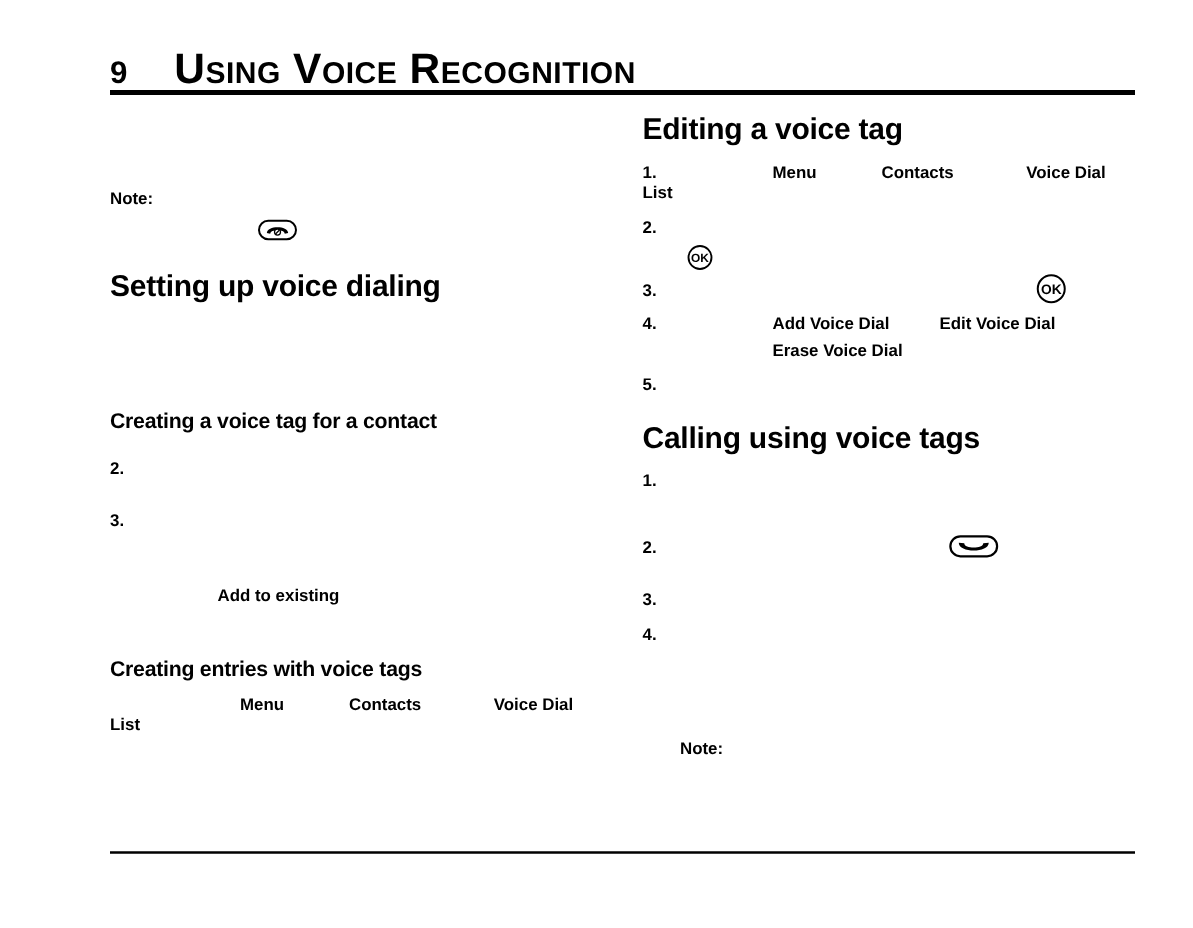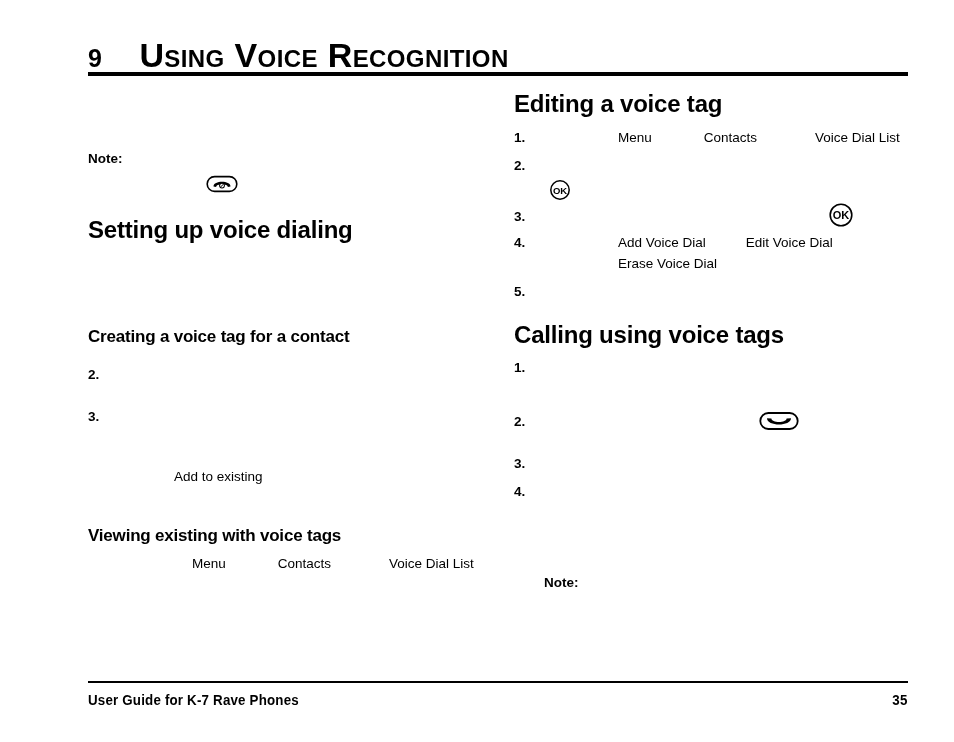--- a/index.html
+++ b/index.html
@@ -86,21 +86,21 @@
     font-size: 13.5px;
     font-weight: bold;
     position: relative;
     line-height: 1.2;
   }
   .step-num {
     display: inline-block;
     width: 72px;
   }
   .term {
-    font-weight: normal;
+    font-weight: bold;
     padding-left: 32px;
   }
   .gap-sm { display: inline-block; width: 20px; }
   .gap-md { display: inline-block; width: 26px; }
   .gap-xs { display: inline-block; width: 8px; }
 
   .indent-1 { margin-left: 54px; }
   .indent-2 { margin-left: 72px; }
   .indent-note { margin-left: 30px; }
 
@@ -200,21 +200,21 @@
 
 
     <div style="height:31px"></div>
 
     <div class="step indent-1">
       <span class="term">Add to existing</span>
     </div>
 
     <div style="height:41px"></div>
 
-    <h3 class="sub-head">Viewing existing with voice tags</h3>
+    <h3 class="sub-head">Creating entries with voice tags</h3>
 
     <div style="height:11px"></div>
 
     <div class="step">
       <span class="step-num"></span><span class="term">Menu</span><span class="gap-sm"></span><span class="term">Contacts</span><span class="gap-md"></span><span class="term">Voice Dial List</span>
     </div>
 
   </div>
 
   <div class="col col-right">
@@ -308,18 +308,14 @@
       <span class="step-num">4.</span>
     </div>
 
     <div style="height:75px"></div>
 
     <div class="note-label indent-note">Note:</div>
 
   </div>
 
   <div class="footer-rule"></div>
-  <div class="footer">
-    <span class="footer-text">User Guide for K-7 Rave Phones</span>
-    <span class="footer-page">35</span>
-  </div>
 
 </div>
 
 </body></html>

